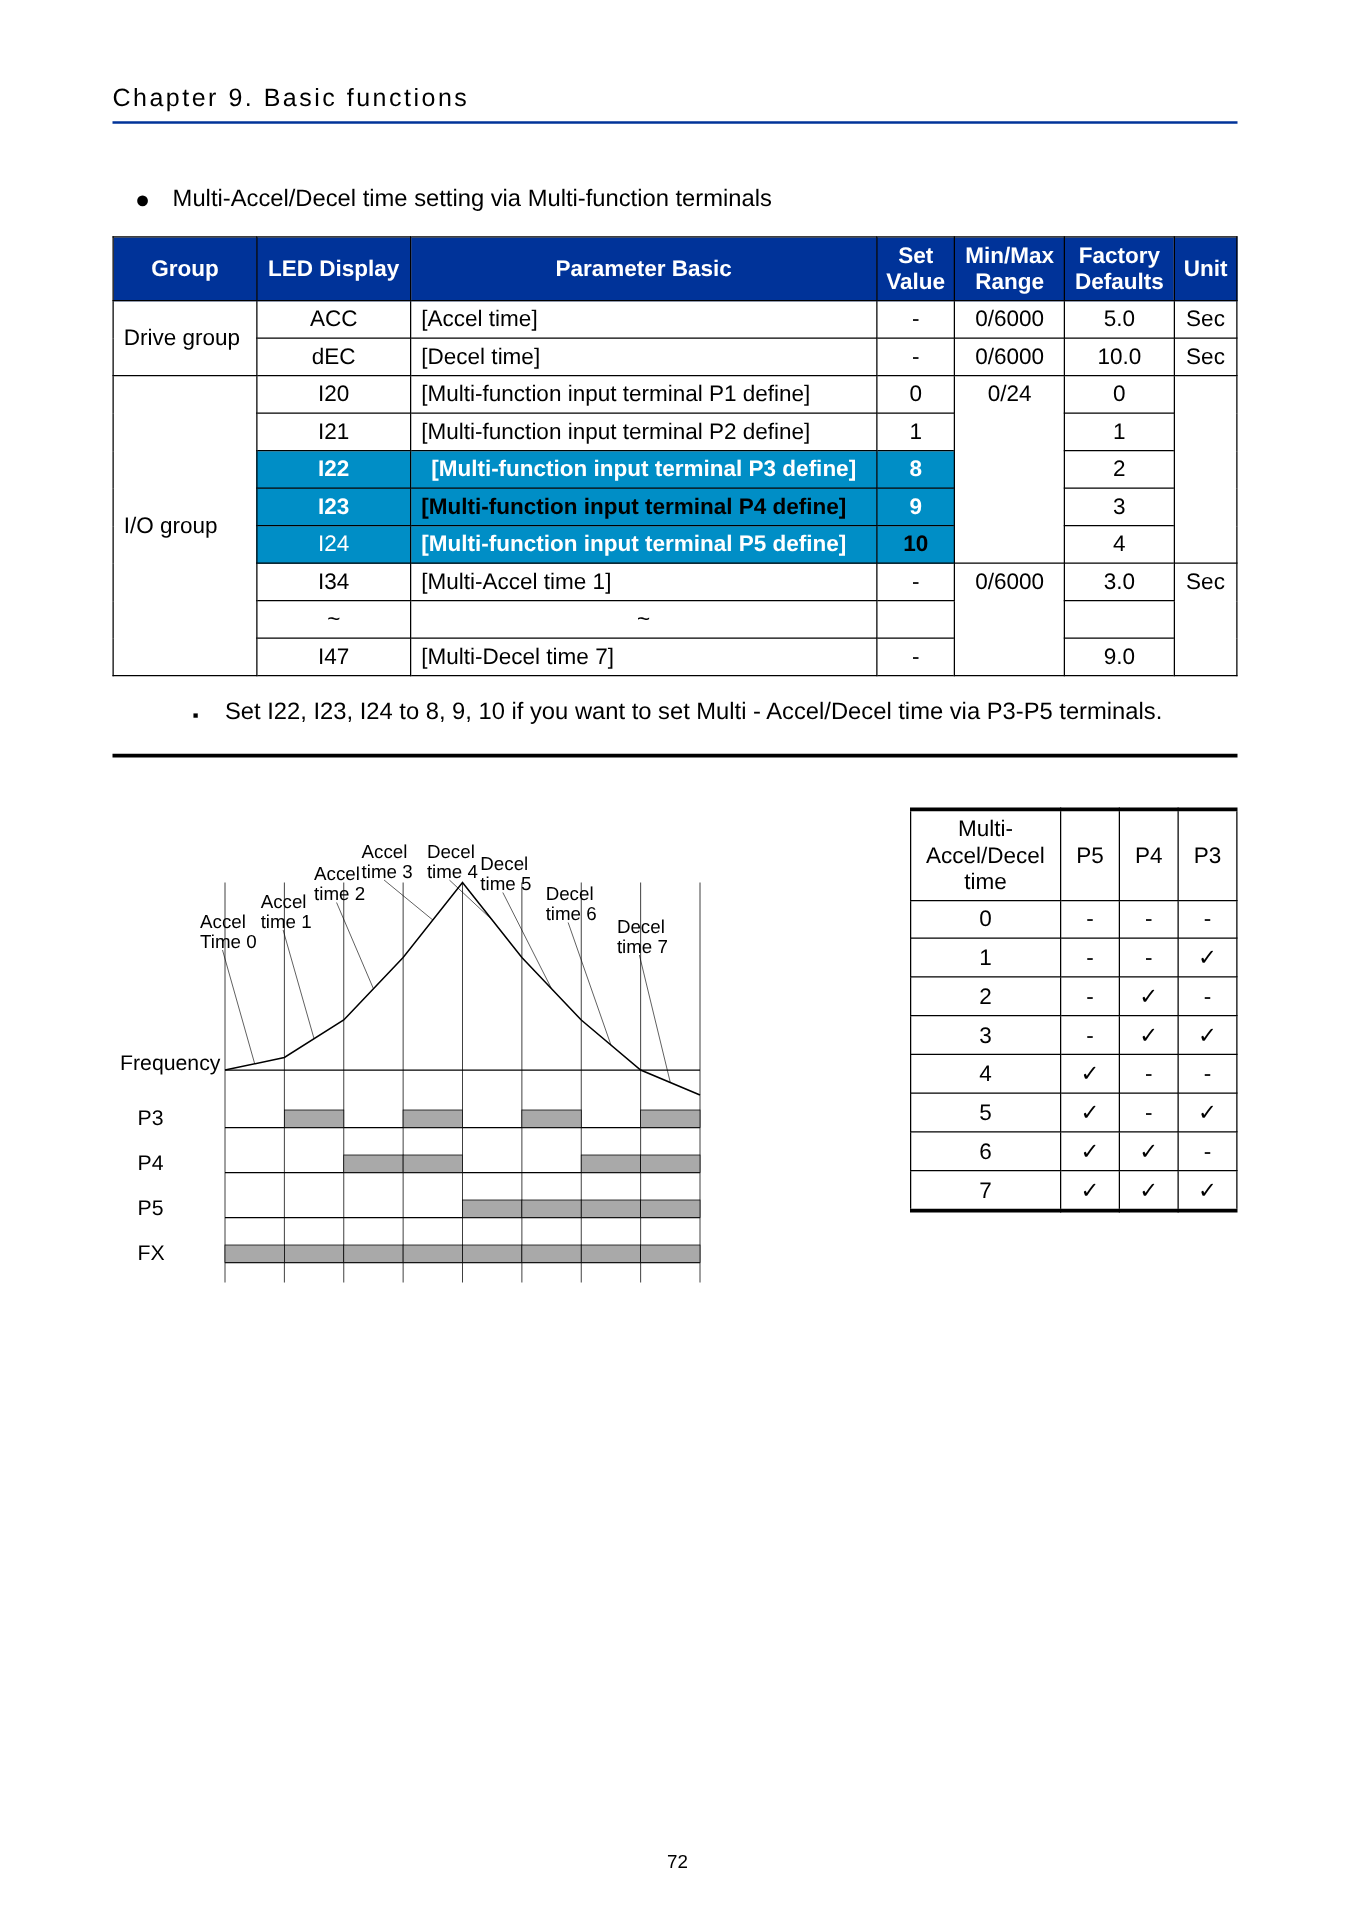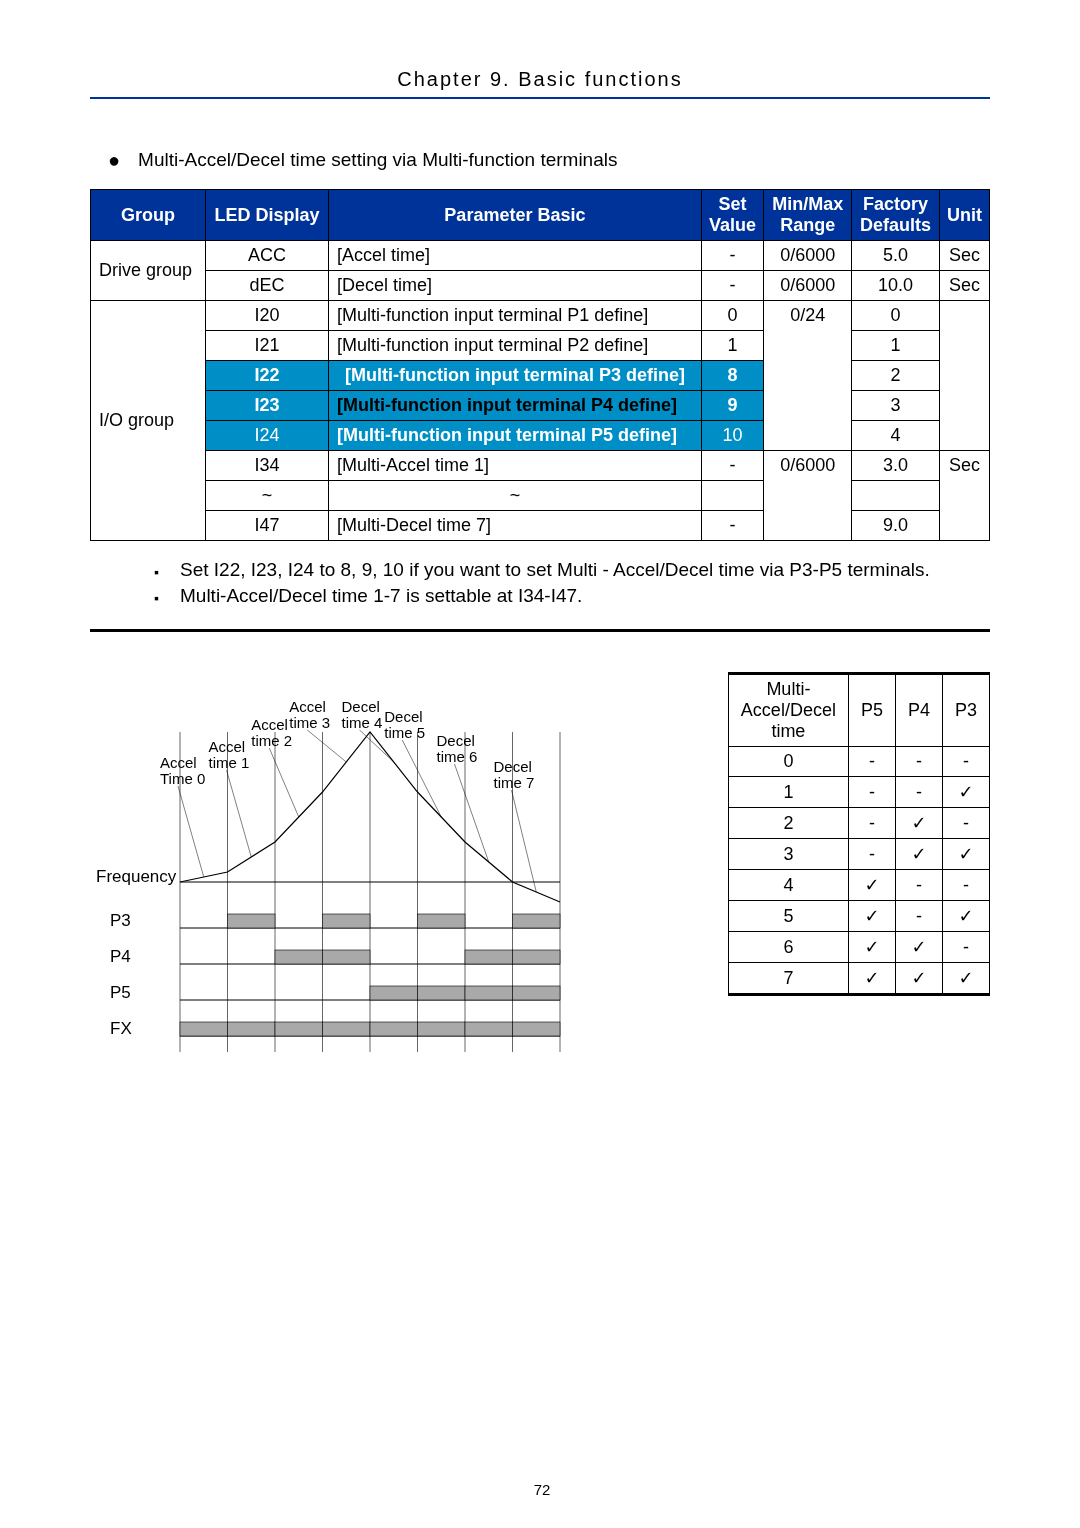--- a/index.html
+++ b/index.html
@@ -5,21 +5,21 @@
   :root{
     --blue:#0066cc;
     --hdr:#003399;
     --hl:#008ec6;
     --line:#000;
   }
   html,body{margin:0;padding:0;background:#fff;font-family:Arial,Helvetica,sans-serif;color:#000}
   body{width:1080px;min-height:1528px;position:relative}
   .page{padding:60px 90px 40px}
   
-  .chapter{font-family:Arial,sans-serif;font-size:20px;letter-spacing:2px;text-align:center;padding:8px 0 6px}
+  .chapter{font-family:Arial,sans-serif;font-size:20px;letter-spacing:2px;text-align:left;padding:8px 0 6px}
   .hr-blue{height:2px;background:var(--hdr);margin-bottom:50px}
   .hr-black{height:3px;background:#000;margin:20px 0 40px}
   
   .bullet-line{display:flex;gap:18px;font-size:19px;margin:0 0 18px 18px}
   .bullet-dot{font-size:20px;line-height:22px}
   
   table.param{border-collapse:collapse;width:100%;font-size:18px}
   table.param th{background:var(--hdr);color:#fff;font-weight:bold;text-align:center;padding:4px 6px;border:1px solid #000}
   table.param td{border:1px solid #000;padding:4px 8px;vertical-align:middle}
   table.param td.c{text-align:center}
@@ -106,21 +106,21 @@
         </tr>
         <tr>
           <td class="c" style="background: var(--hl); color: rgb(255, 255, 255); font-weight: bold;">I23</td>
           <td style="background: var(--hl); color: #000000; font-weight: bold;">[Multi-function input terminal P4 define]</td>
           <td class="c" style="background: var(--hl); color: rgb(255, 255, 255); font-weight: bold;">9</td>
           <td class="c">3</td>
         </tr>
         <tr>
           <td class="c" style="background: var(--hl); color: #ffffff; font-weight: normal;">I24</td>
           <td style="background: var(--hl); color: rgb(255, 255, 255); font-weight: bold;">[Multi-function input terminal P5 define]</td>
-          <td class="c" style="background: var(--hl); color: #ffffff; font-weight: normal;">10</td>
+          <td class="c" style="background: var(--hl); color: #000000; font-weight: bold;">10</td>
           <td class="c">4</td>
         </tr>
         <tr>
           <td class="c">I34</td>
           <td>[Multi-Accel time 1]</td>
           <td class="c">-</td>
           <td class="c" rowspan="3" style="vertical-align: top;">0/6000</td>
           <td class="c">3.0</td>
           <td class="c" rowspan="3" style="vertical-align: top;">Sec</td>
         </tr>
@@ -134,21 +134,20 @@
           <td class="c">I47</td>
           <td>[Multi-Decel time 7]</td>
           <td class="c">-</td>
           <td class="c">9.0</td>
         </tr>
       </tbody>
   </table>
 
   <ul class="notes" id="notes-list">
       <li>Set I22, I23, I24 to 8, 9, 10 if you want to set Multi - Accel/Decel time via P3-P5 terminals.</li>
-      <li>Multi-Accel/Decel time 1-7 is settable at I34-I47.</li>
     </ul>
 
   <div class="hr-black"></div>
 
   <div class="bottom">
     <div class="chartbox">
       <svg id="chart-svg" width="500" height="390">
           <line x1="90" y1="60" x2="90" y2="380" stroke="#000" stroke-width="0.6"></line>
           <line x1="137.5" y1="60" x2="137.5" y2="380" stroke="#000" stroke-width="0.6"></line>
           <line x1="185" y1="60" x2="185" y2="380" stroke="#000" stroke-width="0.6"></line>

